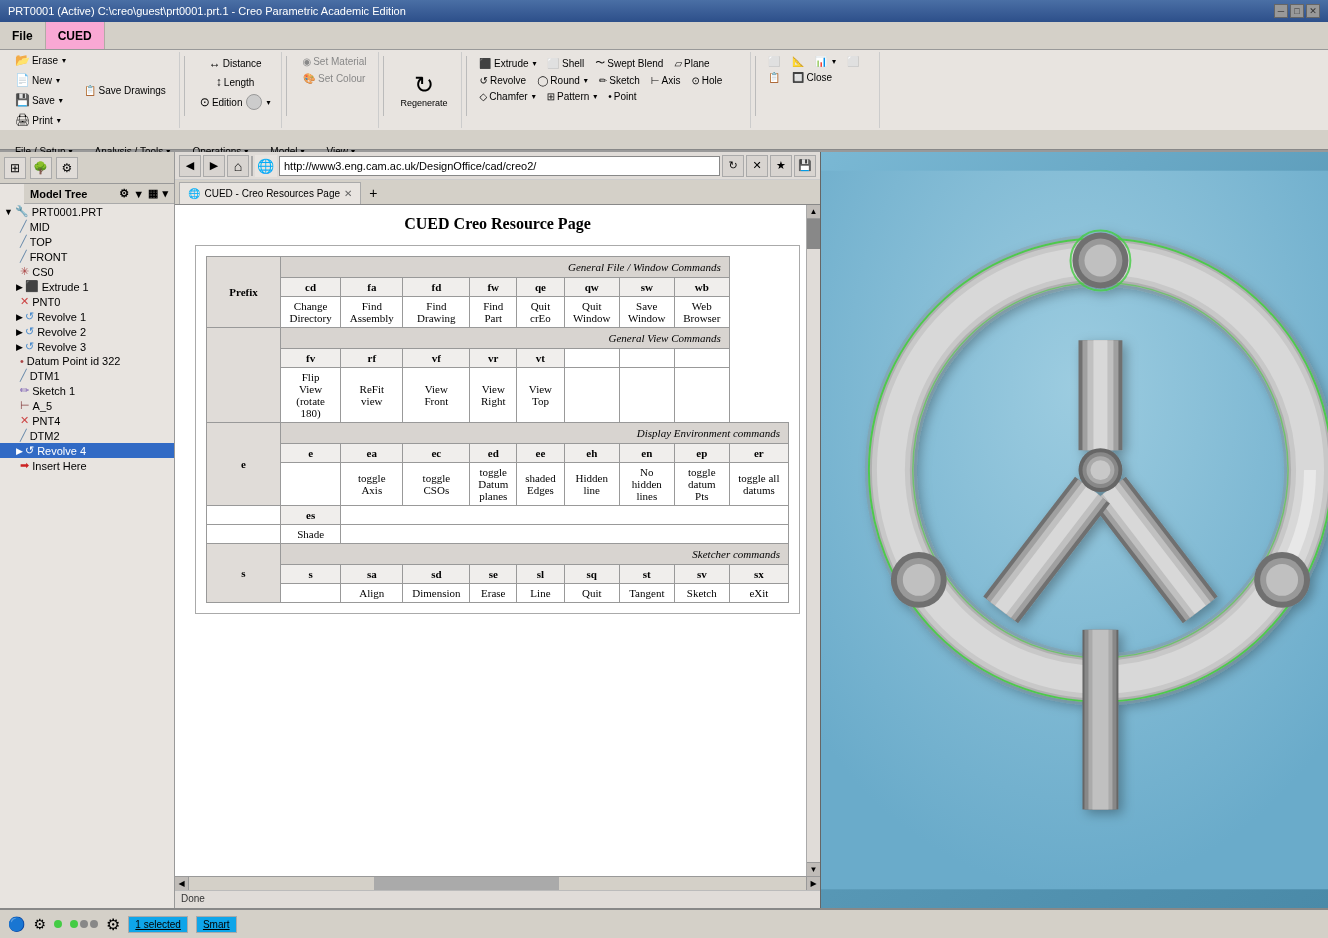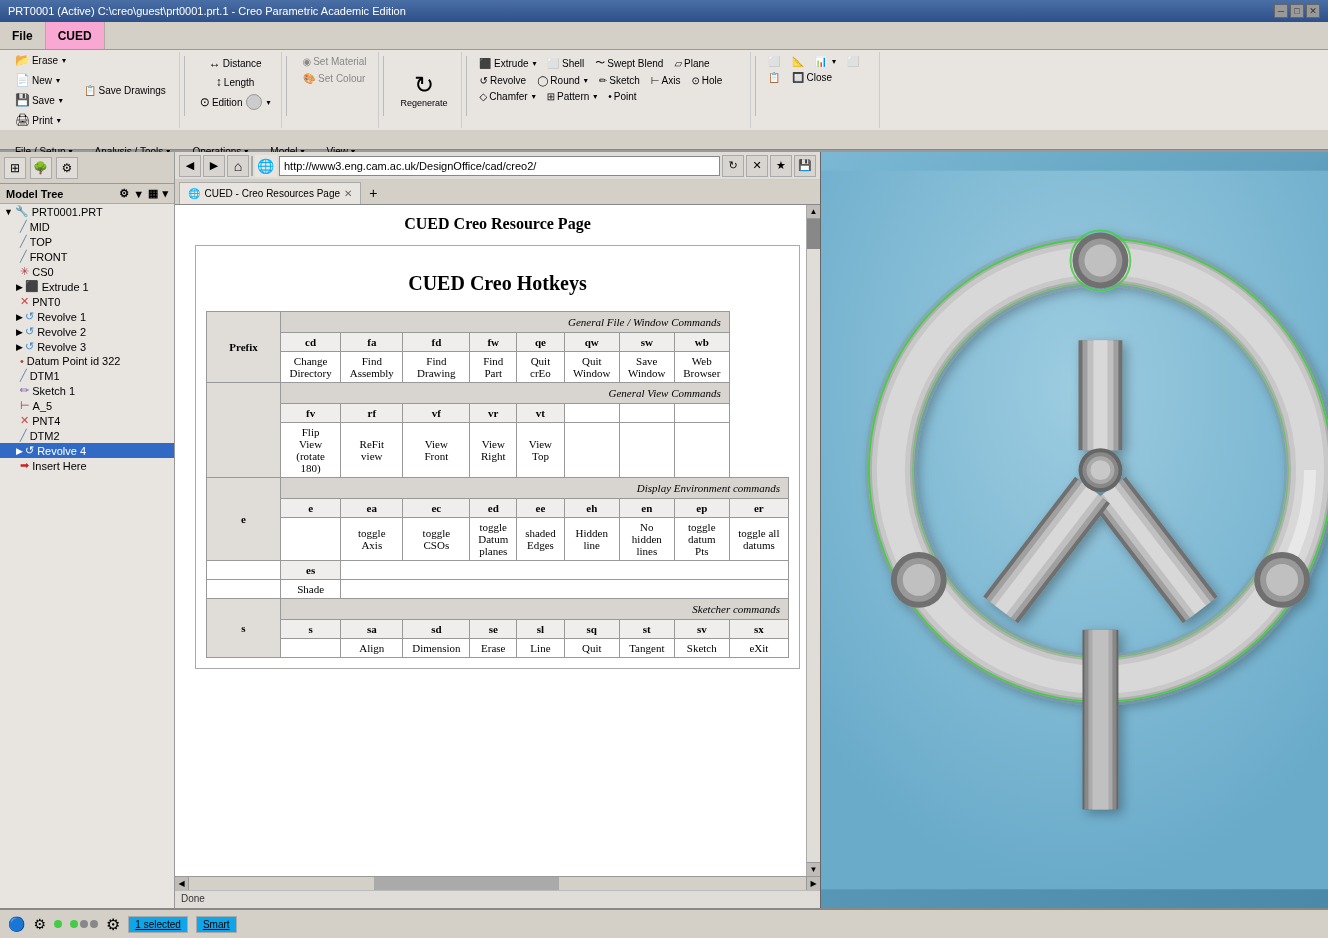--- a/index.html
+++ b/index.html
@@ -147,20 +147,21 @@
       font-size: 12px;
     }
     #model-tree-header {
       display: flex;
       align-items: center;
       padding: 3px 6px;
       background: #d4d0c8;
       border-bottom: 1px solid #aaa;
       font-weight: bold;
       font-size: 11px;
+      margin-left: 24px;
     }
     .tree-item {
       display: flex;
       align-items: center;
       padding: 1px 4px;
       cursor: pointer;
       font-size: 11px;
       white-space: nowrap;
     }
     .tree-item.selected { background: #316ac5; color: white; }
@@ -641,21 +642,20 @@
           <span class="close">✕</span>
         </div>
         <div style="width:20px; height:22px; display:flex; align-items:center; justify-content:center; cursor:pointer; font-size:14px; margin-left:2px;">+</div>
       </div>
     </div>
 
     <div id="browser-content">
       <div class="web-content">
         <div class="web-title">CUED Creo Resource Page</div>
         <div style="border:1px solid #aaa; padding:10px; margin-bottom:8px;">
-          <div class="hotkeys-title">CUED Creo Hotkeys</div>
           <table class="hotkeys-table">
 
             <tbody>
                 <tr>
               <td class="prefix-cell" rowspan="3">Prefix</td>
               <td colspan="8" class="section-header">General File / Window Commands</td>
             </tr>
             <tr>
               <td class="key-cell">cd</td>
                   <td class="key-cell">fa</td>

